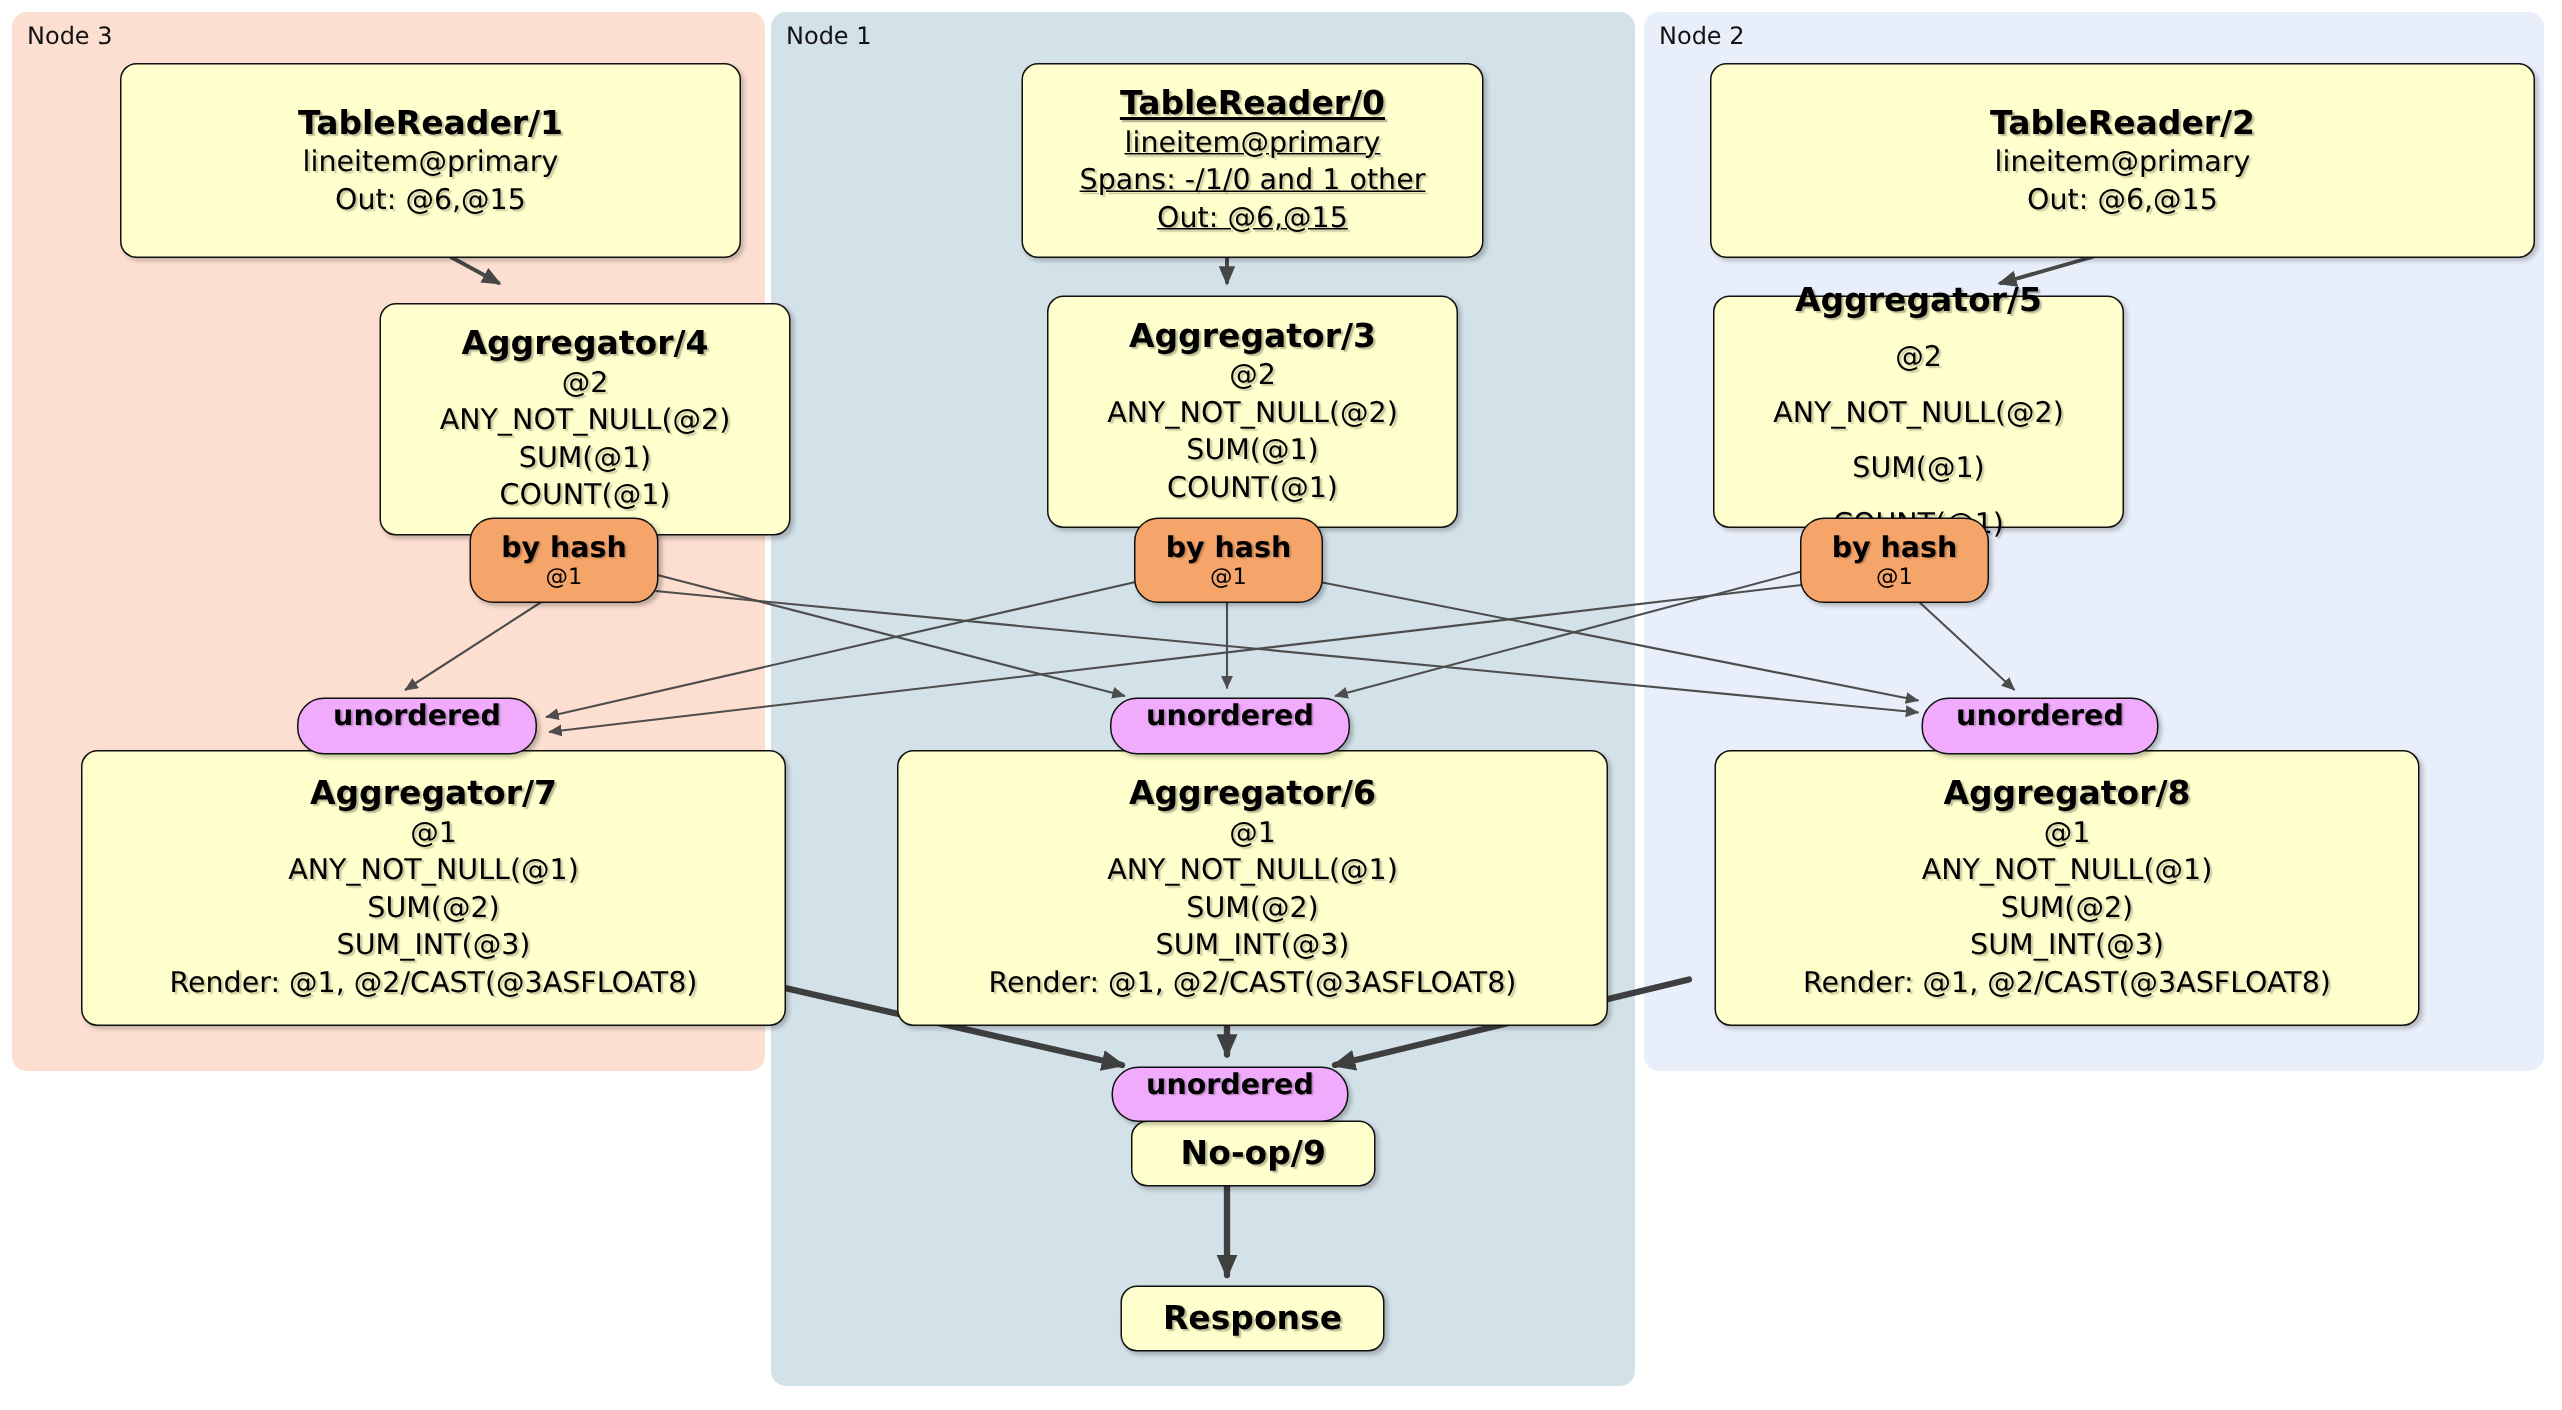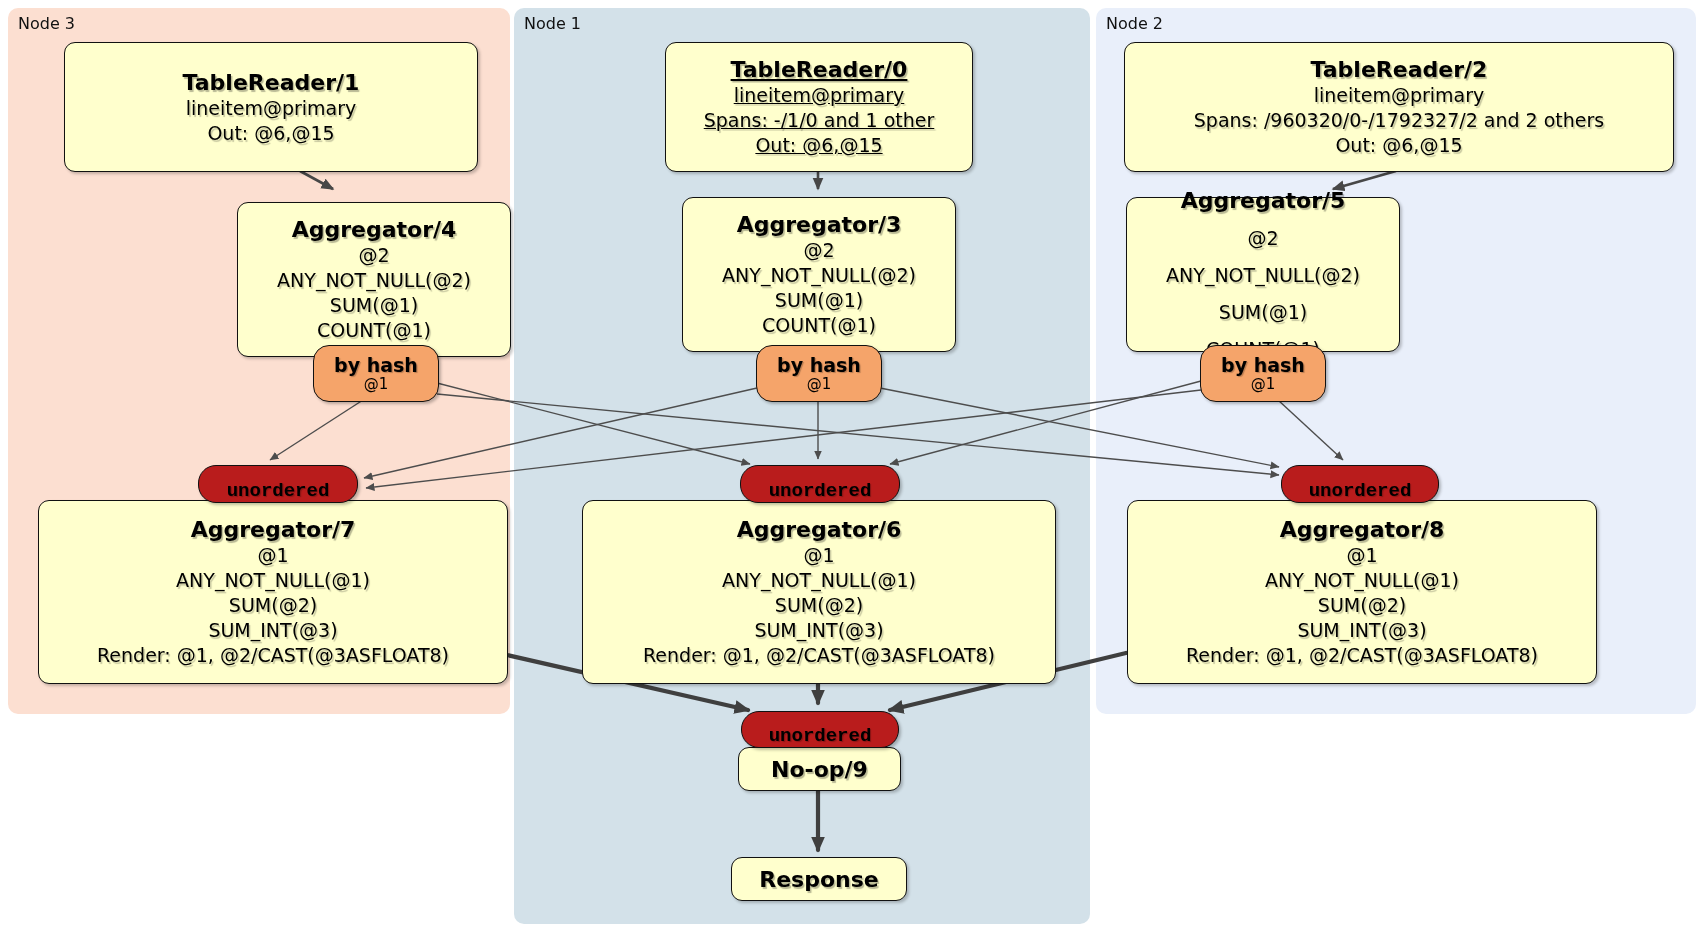--- a/index.html
+++ b/index.html
@@ -3,33 +3,33 @@
 <meta charset="utf-8">
 <style>
   html,body{margin:0;padding:0;background:#ffffff;}
   body{font-family:"DejaVu Sans","Liberation Sans",sans-serif;}
   .canvas{position:relative;width:1708px;height:940px;background:#ffffff;overflow:hidden;padding-left:17px;}
   .region{position:absolute;border-radius:10px;}
   .region-label{position:absolute;top:6px;left:10px;font-size:16px;color:#111;}
   .edge-layer{position:absolute;left:0;top:0;z-index:2;}
   .pnode{position:absolute;z-index:3;background:#ffffcd;border:1.4px solid #111;border-radius:11px;
          box-shadow:2px 2px 3px rgba(0,0,0,0.22);display:flex;flex-direction:column;
-         justify-content:center;align-items:center;text-align:center;}
+         justify-content:center;align-items:center;text-align:center;margin-left:16px;}
   .pnode .title{font-weight:bold;font-size:22px;line-height:27px;color:#000;
                 text-shadow:1.5px 1.5px 1px rgba(0,0,0,0.28);}
   .pnode .line{font-size:19px;line-height:25px;color:#000;white-space:nowrap;
                text-shadow:1.5px 1.5px 1px rgba(0,0,0,0.22);}
   .router{position:absolute;z-index:4;background:#f5a46a;border:1.6px solid #111;border-radius:16px;
           box-shadow:2px 2px 3px rgba(0,0,0,0.25);display:flex;flex-direction:column;
           justify-content:center;align-items:center;text-align:center;}
   .router .rlabel{font-weight:bold;font-size:19px;line-height:21px;color:#000;
                   text-shadow:1.2px 1.2px 1px rgba(0,0,0,0.25);}
   .router .rkey{font-size:15px;line-height:17px;color:#000;}
-  .sync{position:absolute;z-index:4;background:#b91c1c;border:1.6px solid #111;border-radius:18px;
-        box-shadow:2px 2px 3px rgba(0,0,0,0.25);display:flex;justify-content:center;align-items:flex-end;font-family:Liberation Mono, monospace;}
+  .sync{position:absolute;z-index:4;background:#f0abfc;border:1.6px solid #111;border-radius:18px;
+        box-shadow:2px 2px 3px rgba(0,0,0,0.25);display:flex;justify-content:center;align-items:flex-start;}
   .sync .slabel{font-weight:bold;font-size:19px;color:#000;
                 text-shadow:1.2px 1.2px 1px rgba(0,0,0,0.25);}
 </style>
 </head>
 <body>
 
 <div class="canvas">
 
   <div class="region" style="left:8px;top:8px;width:502px;height:706px;background:#fcdfd1;">
     <div class="region-label">Node 3</div>
@@ -82,21 +82,20 @@
   </div>
   <div class="pnode" style="left:665px;top:42px;width:306px;height:128px;text-decoration:underline;">
     <div class="title">TableReader/0</div>
     <div class="line">lineitem@primary</div>
     <div class="line">Spans: -/1/0 and 1 other</div>
     <div class="line">Out: @6,@15</div>
   </div>
   <div class="pnode" style="left:1124px;top:42px;width:548px;height:128px;">
     <div class="title">TableReader/2</div>
     <div class="line">lineitem@primary</div>
-    <div class="line">Spans: /960320/0-/1792327/2 and 2 others</div>
     <div class="line">Out: @6,@15</div>
   </div>
 
   <div class="pnode" style="left:237px;top:202px;width:272px;height:153px;">
     <div class="title">Aggregator/4</div>
     <div class="line">@2</div>
     <div class="line">ANY_NOT_NULL(@2)</div>
     <div class="line">SUM(@1)</div>
     <div class="line">COUNT(@1)</div>
   </div>

